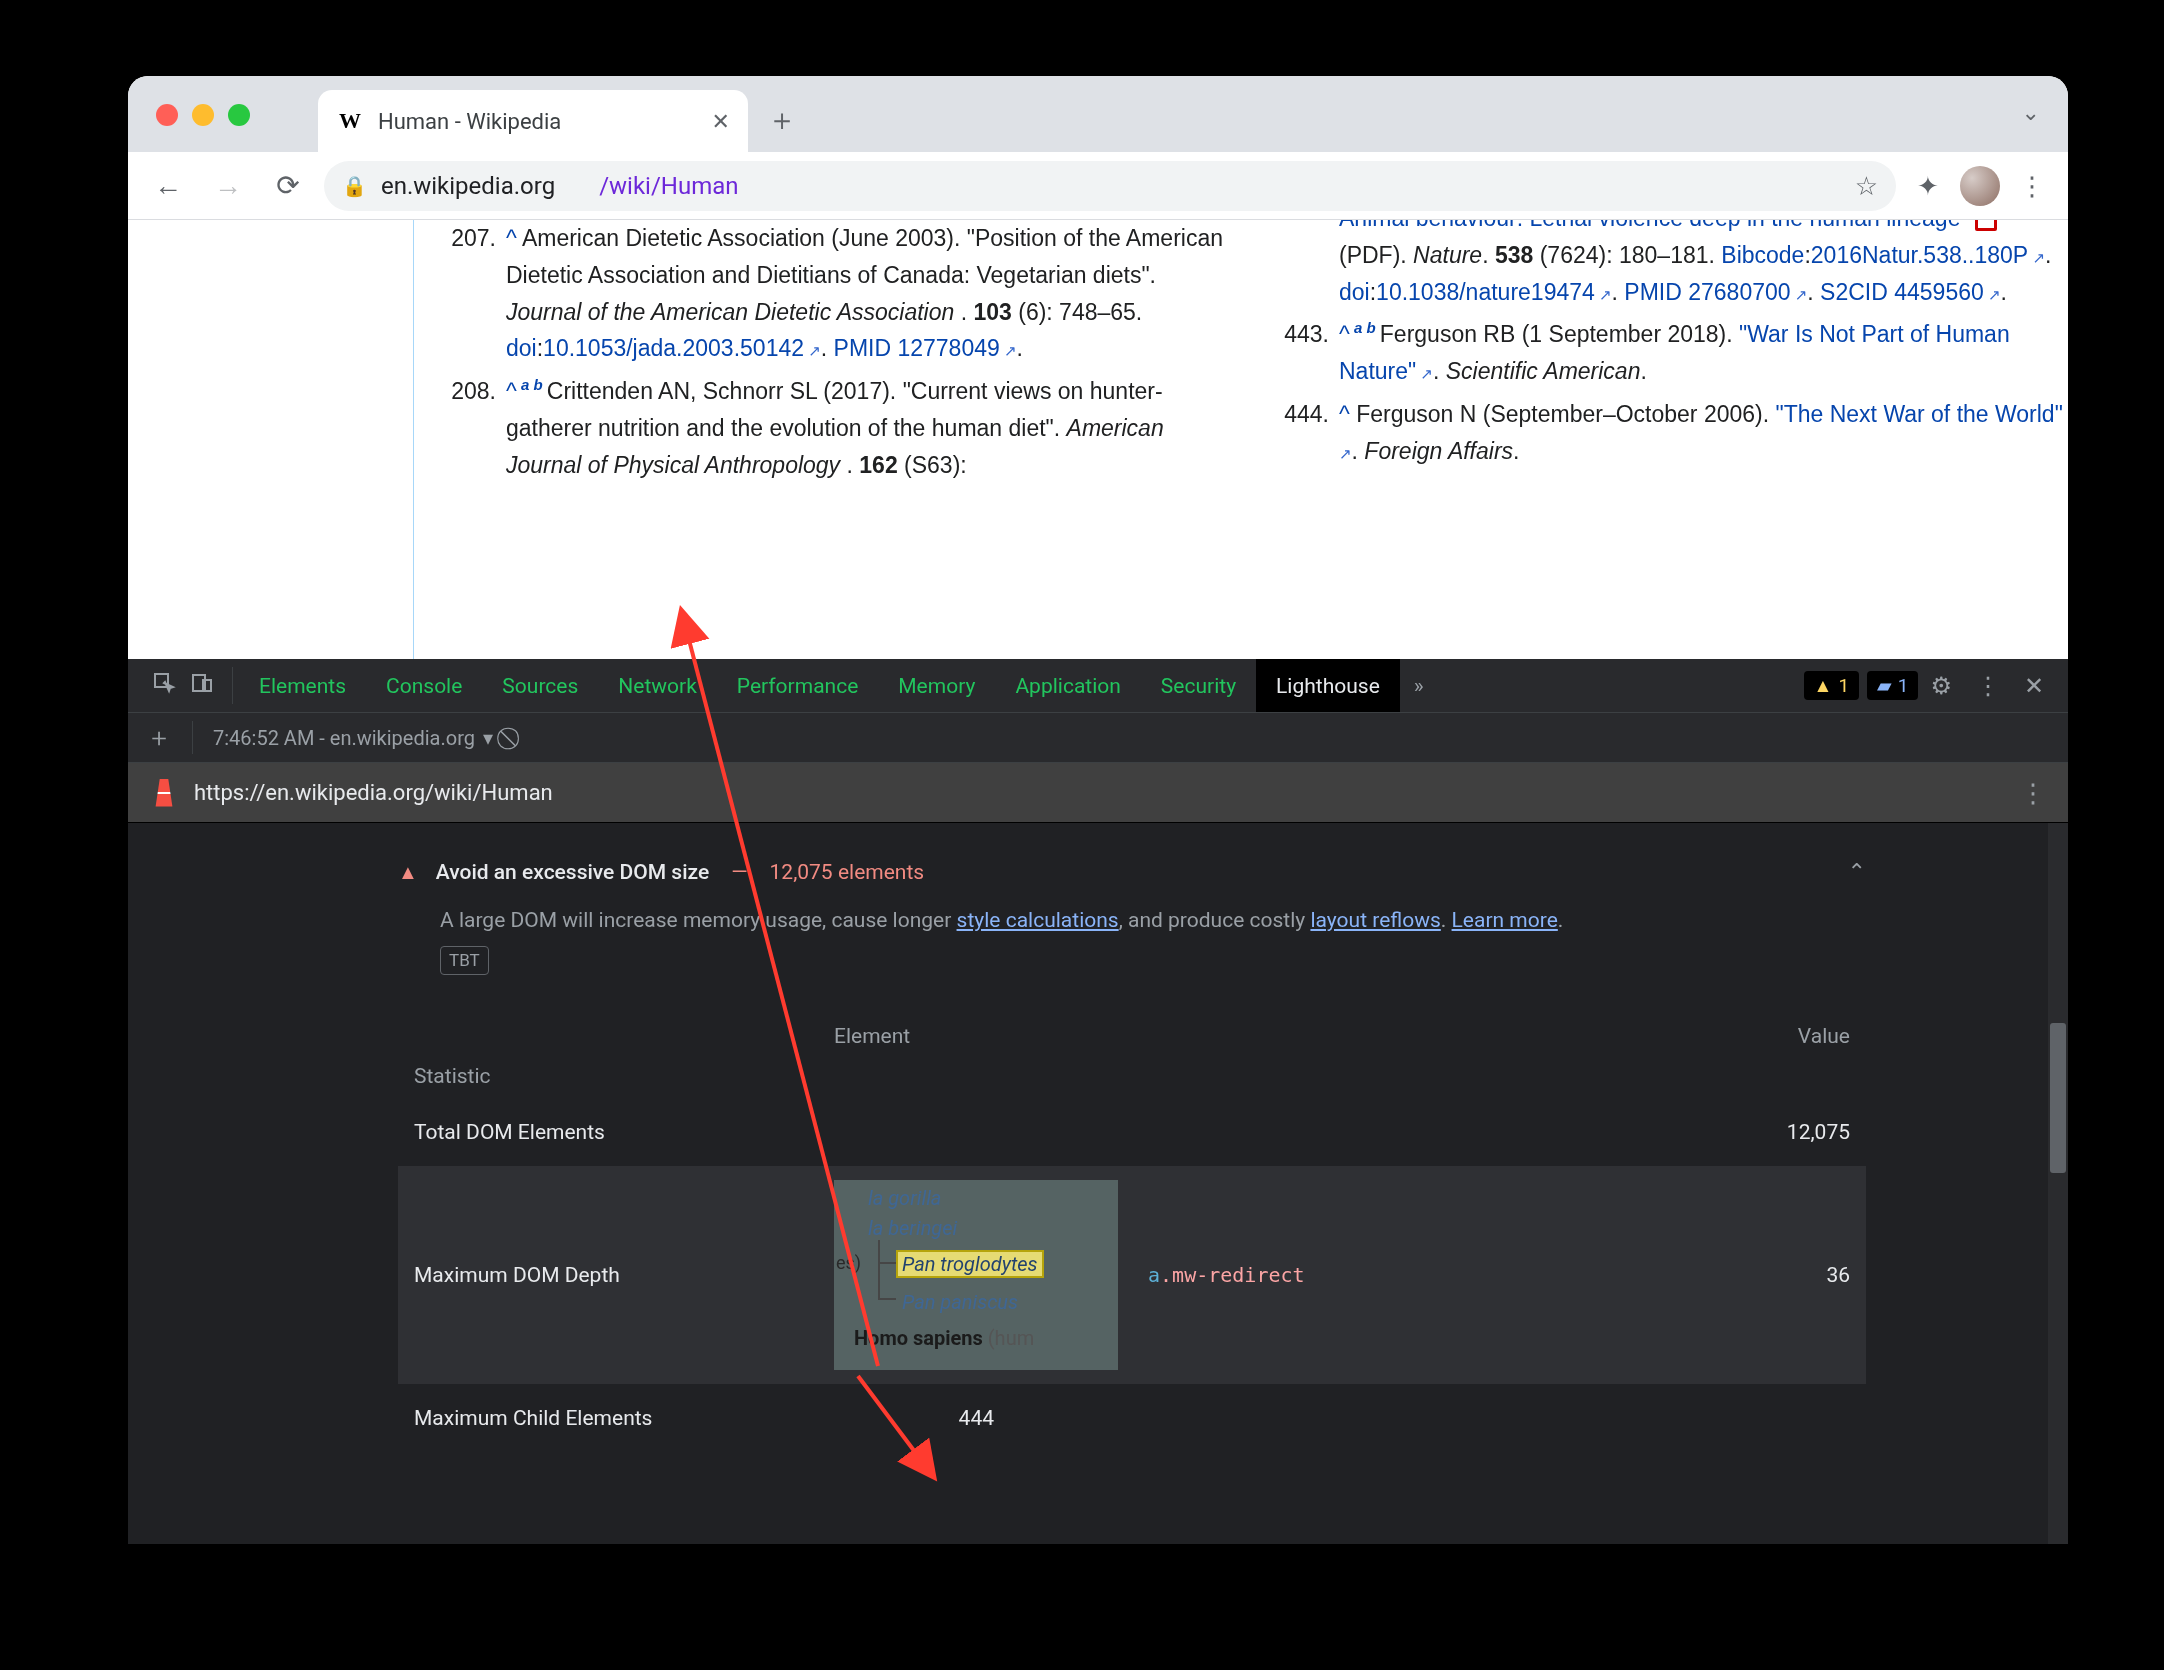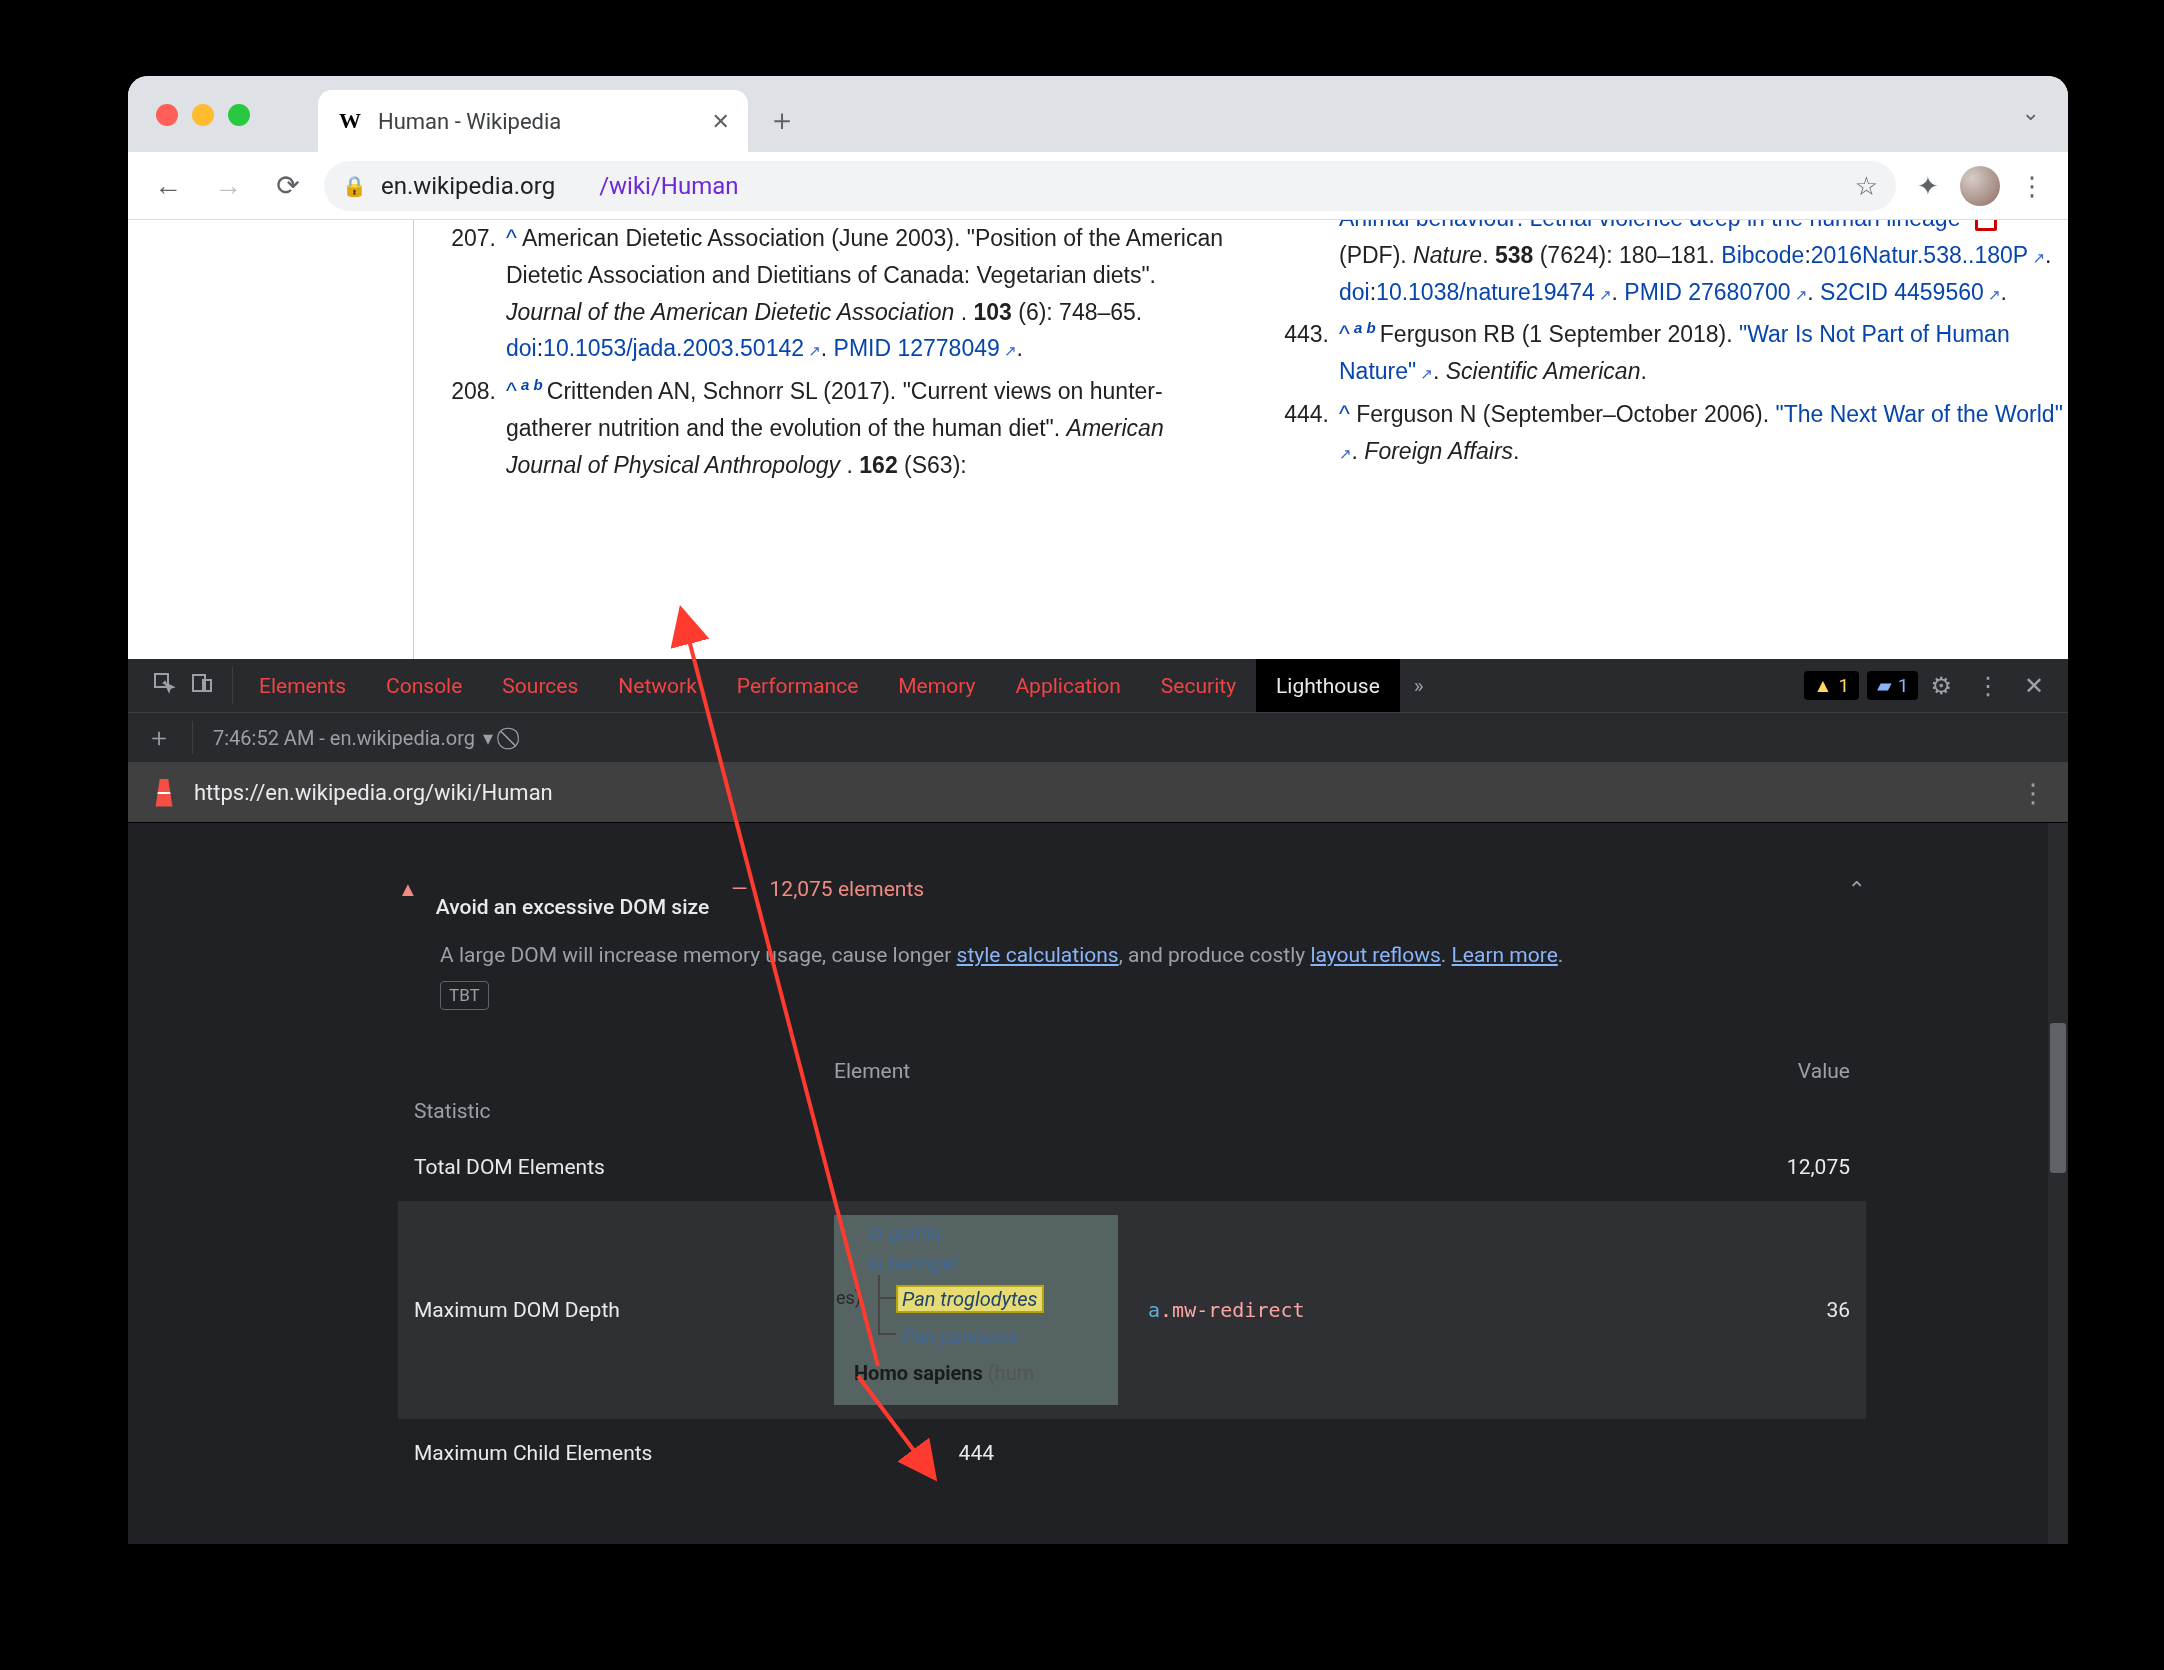--- a/index.html
+++ b/index.html
@@ -103,21 +103,21 @@
     display:flex; flex-direction:column;
   }
   .dt-tabs {
     height:54px; border-bottom:1px solid #3c4043;
     display:flex; align-items:stretch;
     padding: 0 12px; gap: 0;
     background:#292a2d;
   }
   .dt-tabs .lead { display:flex; align-items:center; gap:14px; padding:0 12px; color:#9aa0a6; }
   .dt-tabs .lead svg { width:24px; height:24px; }
-  .dt-tab { padding: 0 20px; display:flex; align-items:center; color:#ef4444; cursor:pointer; }
+  .dt-tab { padding: 0 20px; display:flex; align-items:center; color:#22c55e; cursor:pointer; }
   .dt-tab.active { background:#000; color:#e8eaed; }
   .dt-tabs .more { padding: 0 14px; display:flex; align-items:center; color:#9aa0a6; cursor:pointer; }
   .dt-tabs .spacer { flex:1; }
   .dt-tabs .counts { display:flex; gap:8px; align-items:center; }
   .count-pill { display:flex; align-items:center; gap:6px; background:#000; border-radius:4px; padding:3px 10px; font-size:19px; }
   .count-pill.warn { color:#fdd663; }
   .count-pill.info { color:#8ab4f8; }
   .dt-tabs .gear, .dt-tabs .dots, .dt-tabs .closex { padding:0 12px; display:flex; align-items:center; color:#9aa0a6; cursor:pointer; font-size:24px; }
 
   .dt-sub {
@@ -144,21 +144,21 @@
   .audit {
     position:absolute; left:250px; right:182px; top:22px;
     background:#292a2d00;
   }
   .audit-head {
     display:flex; align-items:center; gap:18px;
     padding: 14px 20px;
     cursor:pointer;
   }
   .audit-head .tri { color:#f28b82; font-size:20px; }
-  .audit-head .title { color:#e8eaed; font-weight:500;margin-top:36px; }
+  .audit-head .title { color:#e8eaed; font-weight:500; }
   .audit-head .dash { color:#f28b82; padding: 0 4px; }
   .audit-head .metric { color:#f28b82; }
   .audit-head .chev { margin-left:auto; color:#9aa0a6; font-size:22px; }
 
   .audit-desc { padding: 6px 20px 14px 62px; color:#9aa0a6; font-size:21px; line-height:1.6; }
   .audit-desc a { color:#8ab4f8; text-decoration:underline; }
   .tbt { display:inline-block; border:1px solid #5f6368; border-radius:4px; padding:0 8px; font-size:17px; color:#9aa0a6; margin-top:8px; }
 
   .audit-table { margin: 24px 20px 0 20px; }
   .audit-table .hdr { display:flex; color:#9aa0a6; font-size:21px; padding: 10px 16px; }

